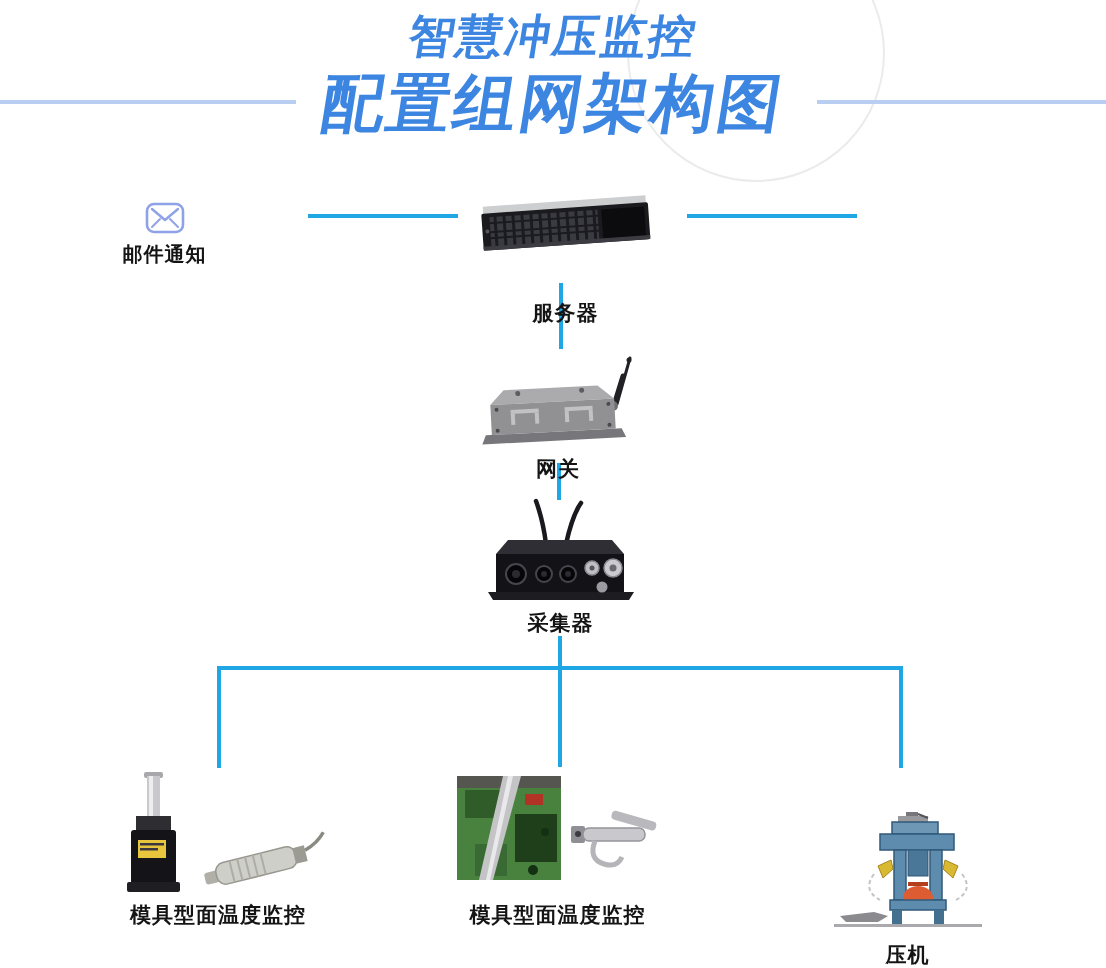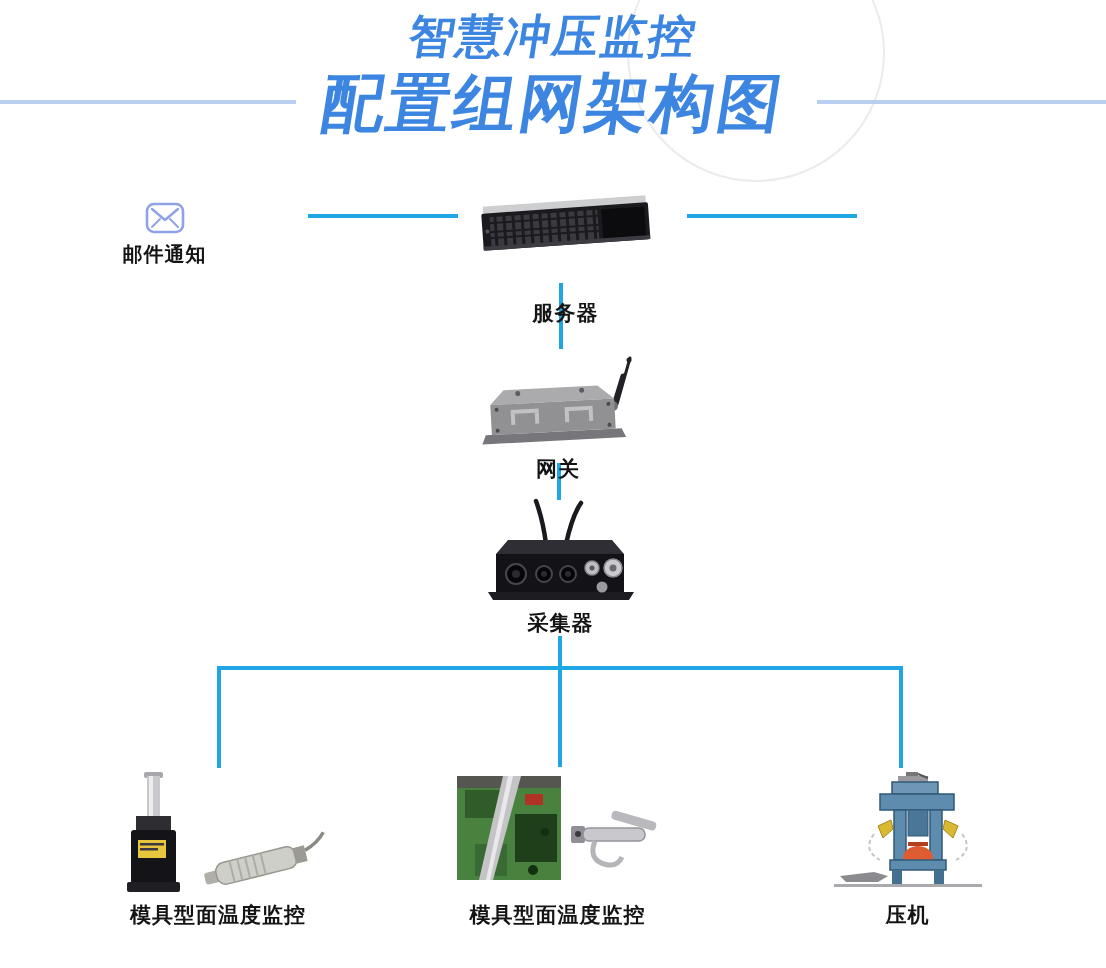--- a/index.html
+++ b/index.html
@@ -181,21 +181,21 @@
         <rect x="126" y="54" width="14" height="17" rx="2" fill="#8f8f95"></rect>
         <circle cx="133" cy="62" r="3" fill="#3a3a40"></circle>
         <rect x="138" y="56" width="62" height="13" rx="6" fill="#c9c9cd" stroke="#94949b" stroke-width="1.5"></rect>
         <rect x="168" y="38" width="46" height="9" rx="4" transform="rotate(16 168 38)" fill="#b9b9bd"></rect>
         <path d="M150,69 q-7,18 9,23 q13,4 18,-7" stroke="#b5b5b9" stroke-width="5" fill="none"></path>
       </svg>
     </div>
     <div class="node-label">模具型面温度监控</div>
   </div>
 
-  <div class="node" style="left:830px;top:772px;width:155px;">
+  <div class="node" style="left:830px;top:812px;width:155px;">
     <div class="img" style="height:126px;">
       <svg width="148" height="126" viewBox="0 0 148 126">
         <rect x="0" y="112" width="148" height="3" fill="#aaaaae"></rect>
         <polygon points="6,104 40,100 54,104 44,110 12,110" fill="#8b8b8f"></polygon>
         <rect x="72" y="0" width="12" height="5" fill="#77777b"></rect>
         <rect x="64" y="4" width="30" height="7" fill="#9a9a9e"></rect>
         <path d="M84,2 l10,4" stroke="#55555a" stroke-width="2"></path>
         <rect x="58" y="10" width="46" height="12" fill="#6d97b5" stroke="#31597a" stroke-width="1.5"></rect>
         <rect x="46" y="22" width="74" height="16" fill="#5d8cae" stroke="#31597a" stroke-width="1.5"></rect>
         <rect x="60" y="38" width="12" height="50" fill="#5d8cae" stroke="#31597a" stroke-width="1.5"></rect>

